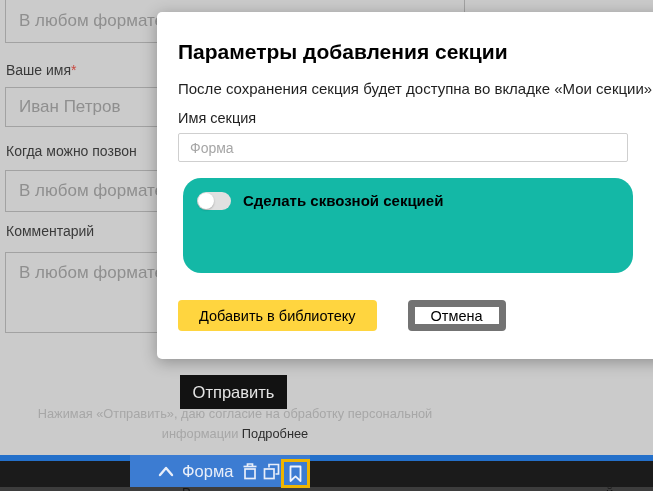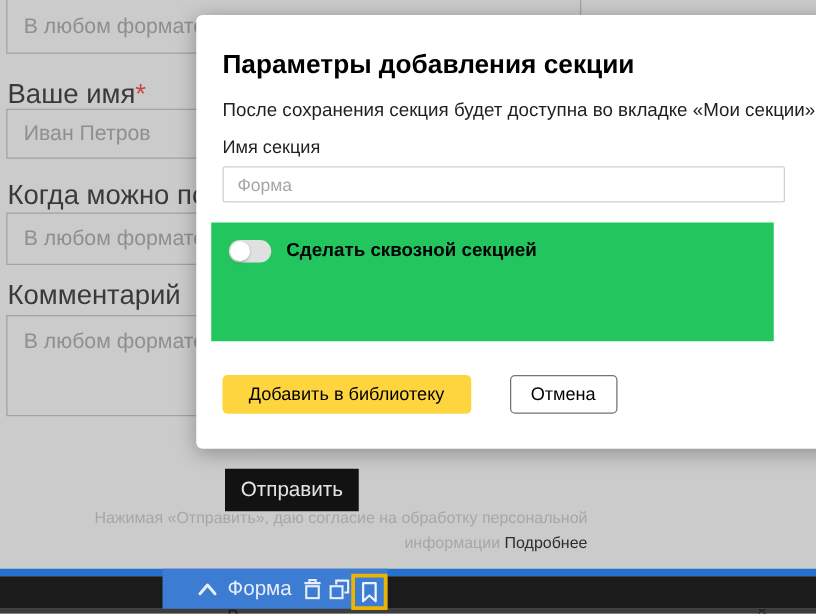--- a/index.html
+++ b/index.html
@@ -10,41 +10,41 @@
     font-family:"Liberation Sans","DejaVu Sans",sans-serif;
   }
   
   .bg-field {
     position:absolute; left:5px; width:460px;
     background:transparent; border:1px solid #a2a2a2;
     font-family:"Liberation Sans","DejaVu Sans",sans-serif;
     font-size:17px; color:#6f6f6f; padding-left:13px; outline:none;
   }
   .bg-field::placeholder { color:#8f8f8f; opacity:1; }
-  .bg-label { position:absolute; left:6px; font-size:22px; color:#3a3a3a; }
+  .bg-label { position:absolute; left:6px; font-size:14px; color:#3a3a3a; }
   .bg-label .req { color:#c9473f; }
   #bg-input-top { top:-15px; height:58px; padding-top:14px; }
   #bg-input-name { top:87px; height:40px; }
   #bg-input-phone { top:170px; height:42px; }
   #bg-textarea {
     position:absolute; left:5px; top:252px; width:460px; height:81px;
     background:transparent; border:1px solid #a2a2a2; resize:none; outline:none;
     font-family:"Liberation Sans","DejaVu Sans",sans-serif;
     font-size:17px; padding:10px 13px;
   }
   #bg-textarea::placeholder { color:#8f8f8f; opacity:1; }
   .submit-btn {
     position:absolute; left:180px; top:375px; width:107px; height:34px;
     background:#121212; color:#e4e4e4; border:none;
     font-family:"Liberation Sans","DejaVu Sans",sans-serif;
     font-size:16.5px; text-align:center;
   }
   .consent {
     position:absolute; left:0; top:404px; width:470px;
-    text-align:right; font-size:12.8px; line-height:20px; color:#a7a7a7;
+    text-align:center; font-size:12.8px; line-height:20px; color:#a7a7a7;
   }
   .consent .link { color:#2d2d2d; }
   
   .bar-line  { position:absolute; left:0; top:455px; width:653px; height:6px;  background:#2470ca; }
   .bar-black { position:absolute; left:0; top:461px; width:653px; height:26px; background:#1b1b1b; }
   .bar-strip { position:absolute; left:0; top:487px; width:653px; height:4px;  background:#3d3d3d; overflow:hidden; }
   .bar-strip span { position:absolute; top:-2px; font-size:13px; color:#161616; }
   .frag-left  { left:182px; }
   .frag-right { left:606px; }
   .bar-segment {
@@ -80,22 +80,22 @@
     position:absolute; left:21px; top:98px; font-size:14.5px; color:#1f1f1f;
   }
   .modal-input {
     position:absolute; left:21px; top:121px; width:450px; height:29px;
     border:1px solid #cfcfcf; border-radius:2px; outline:none;
     font-family:"Liberation Sans","DejaVu Sans",sans-serif;
     font-size:14px; padding-left:11px; color:#333;
   }
   .modal-input::placeholder { color:#a6a6a6; opacity:1; }
   .toggle-panel {
-    position:absolute; left:12px; top:166px; width:450px; height:95px;
-    background:#22c55e; padding:14px;
+    position:absolute; left:26px; top:166px; width:450px; height:95px;
+    background:#14b8a6; padding:14px;border-radius:18px;
   }
   .toggle-row { display:flex; align-items:flex-start; }
   .toggle {
     width:34px; height:18px; border-radius:9px; background:#e0e0e0;
     position:relative; flex:0 0 auto; cursor:pointer;
   }
   .toggle .knob {
     position:absolute; left:1px; top:1px; width:16px; height:16px;
     border-radius:50%; background:#fff; box-shadow:0 1px 2px rgba(0,0,0,0.25);
   }
@@ -110,21 +110,21 @@
     position:absolute; left:21px; top:288px; display:flex; align-items:center;gap:19px;
   }
   .btn-primary {
     height:31px; padding:0 21px; border:none; border-radius:4px;
     background:#ffd53f; color:#000;
     font-family:"Liberation Sans","DejaVu Sans",sans-serif;
     font-size:14.5px; cursor:pointer;
   }
   .btn-cancel {
     height:31px; padding:0 16px; margin-left:12px;
-    border:1px solid #737373; border-radius:4px; background:#fff; color:#000;
+    border:7px solid #737373; border-radius:4px; background:#fff; color:#000;
     font-family:"Liberation Sans","DejaVu Sans",sans-serif;
     font-size:14.5px; cursor:pointer;
   }
 </style>
 </head>
 <body>
 
 <div>
   <input class="bg-field" id="bg-input-top" placeholder="В любом формате" style="">
 

